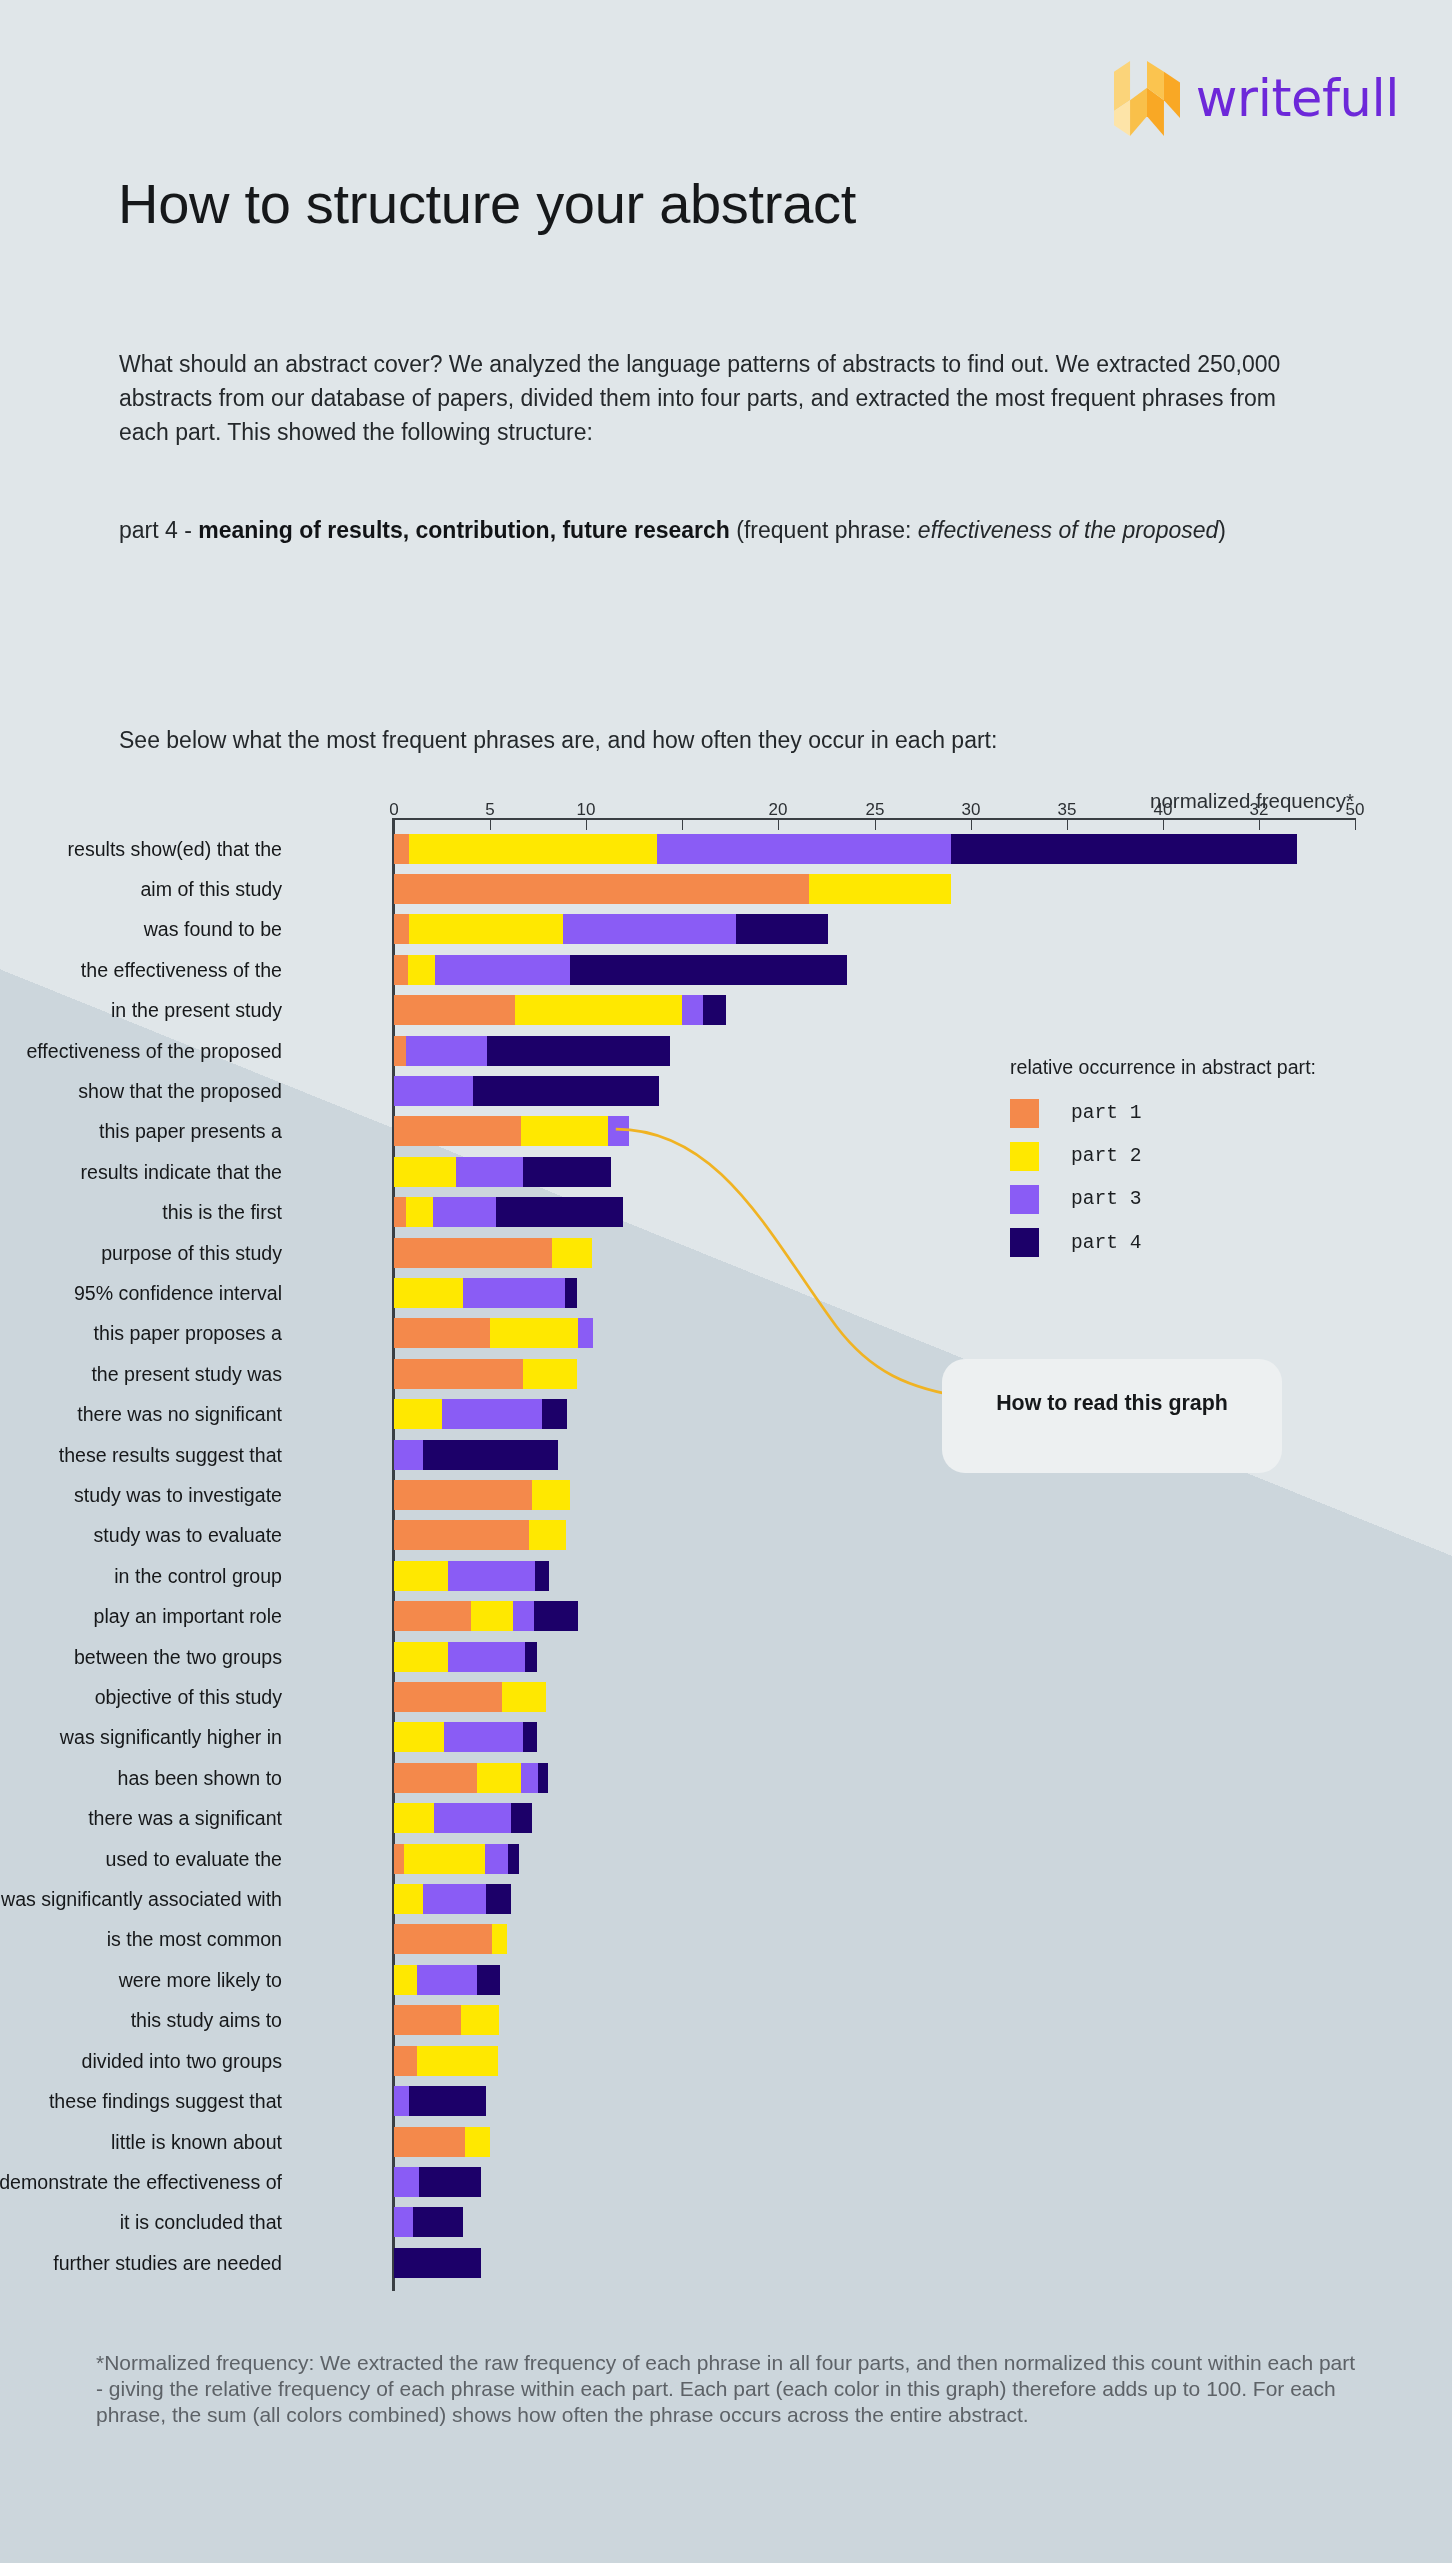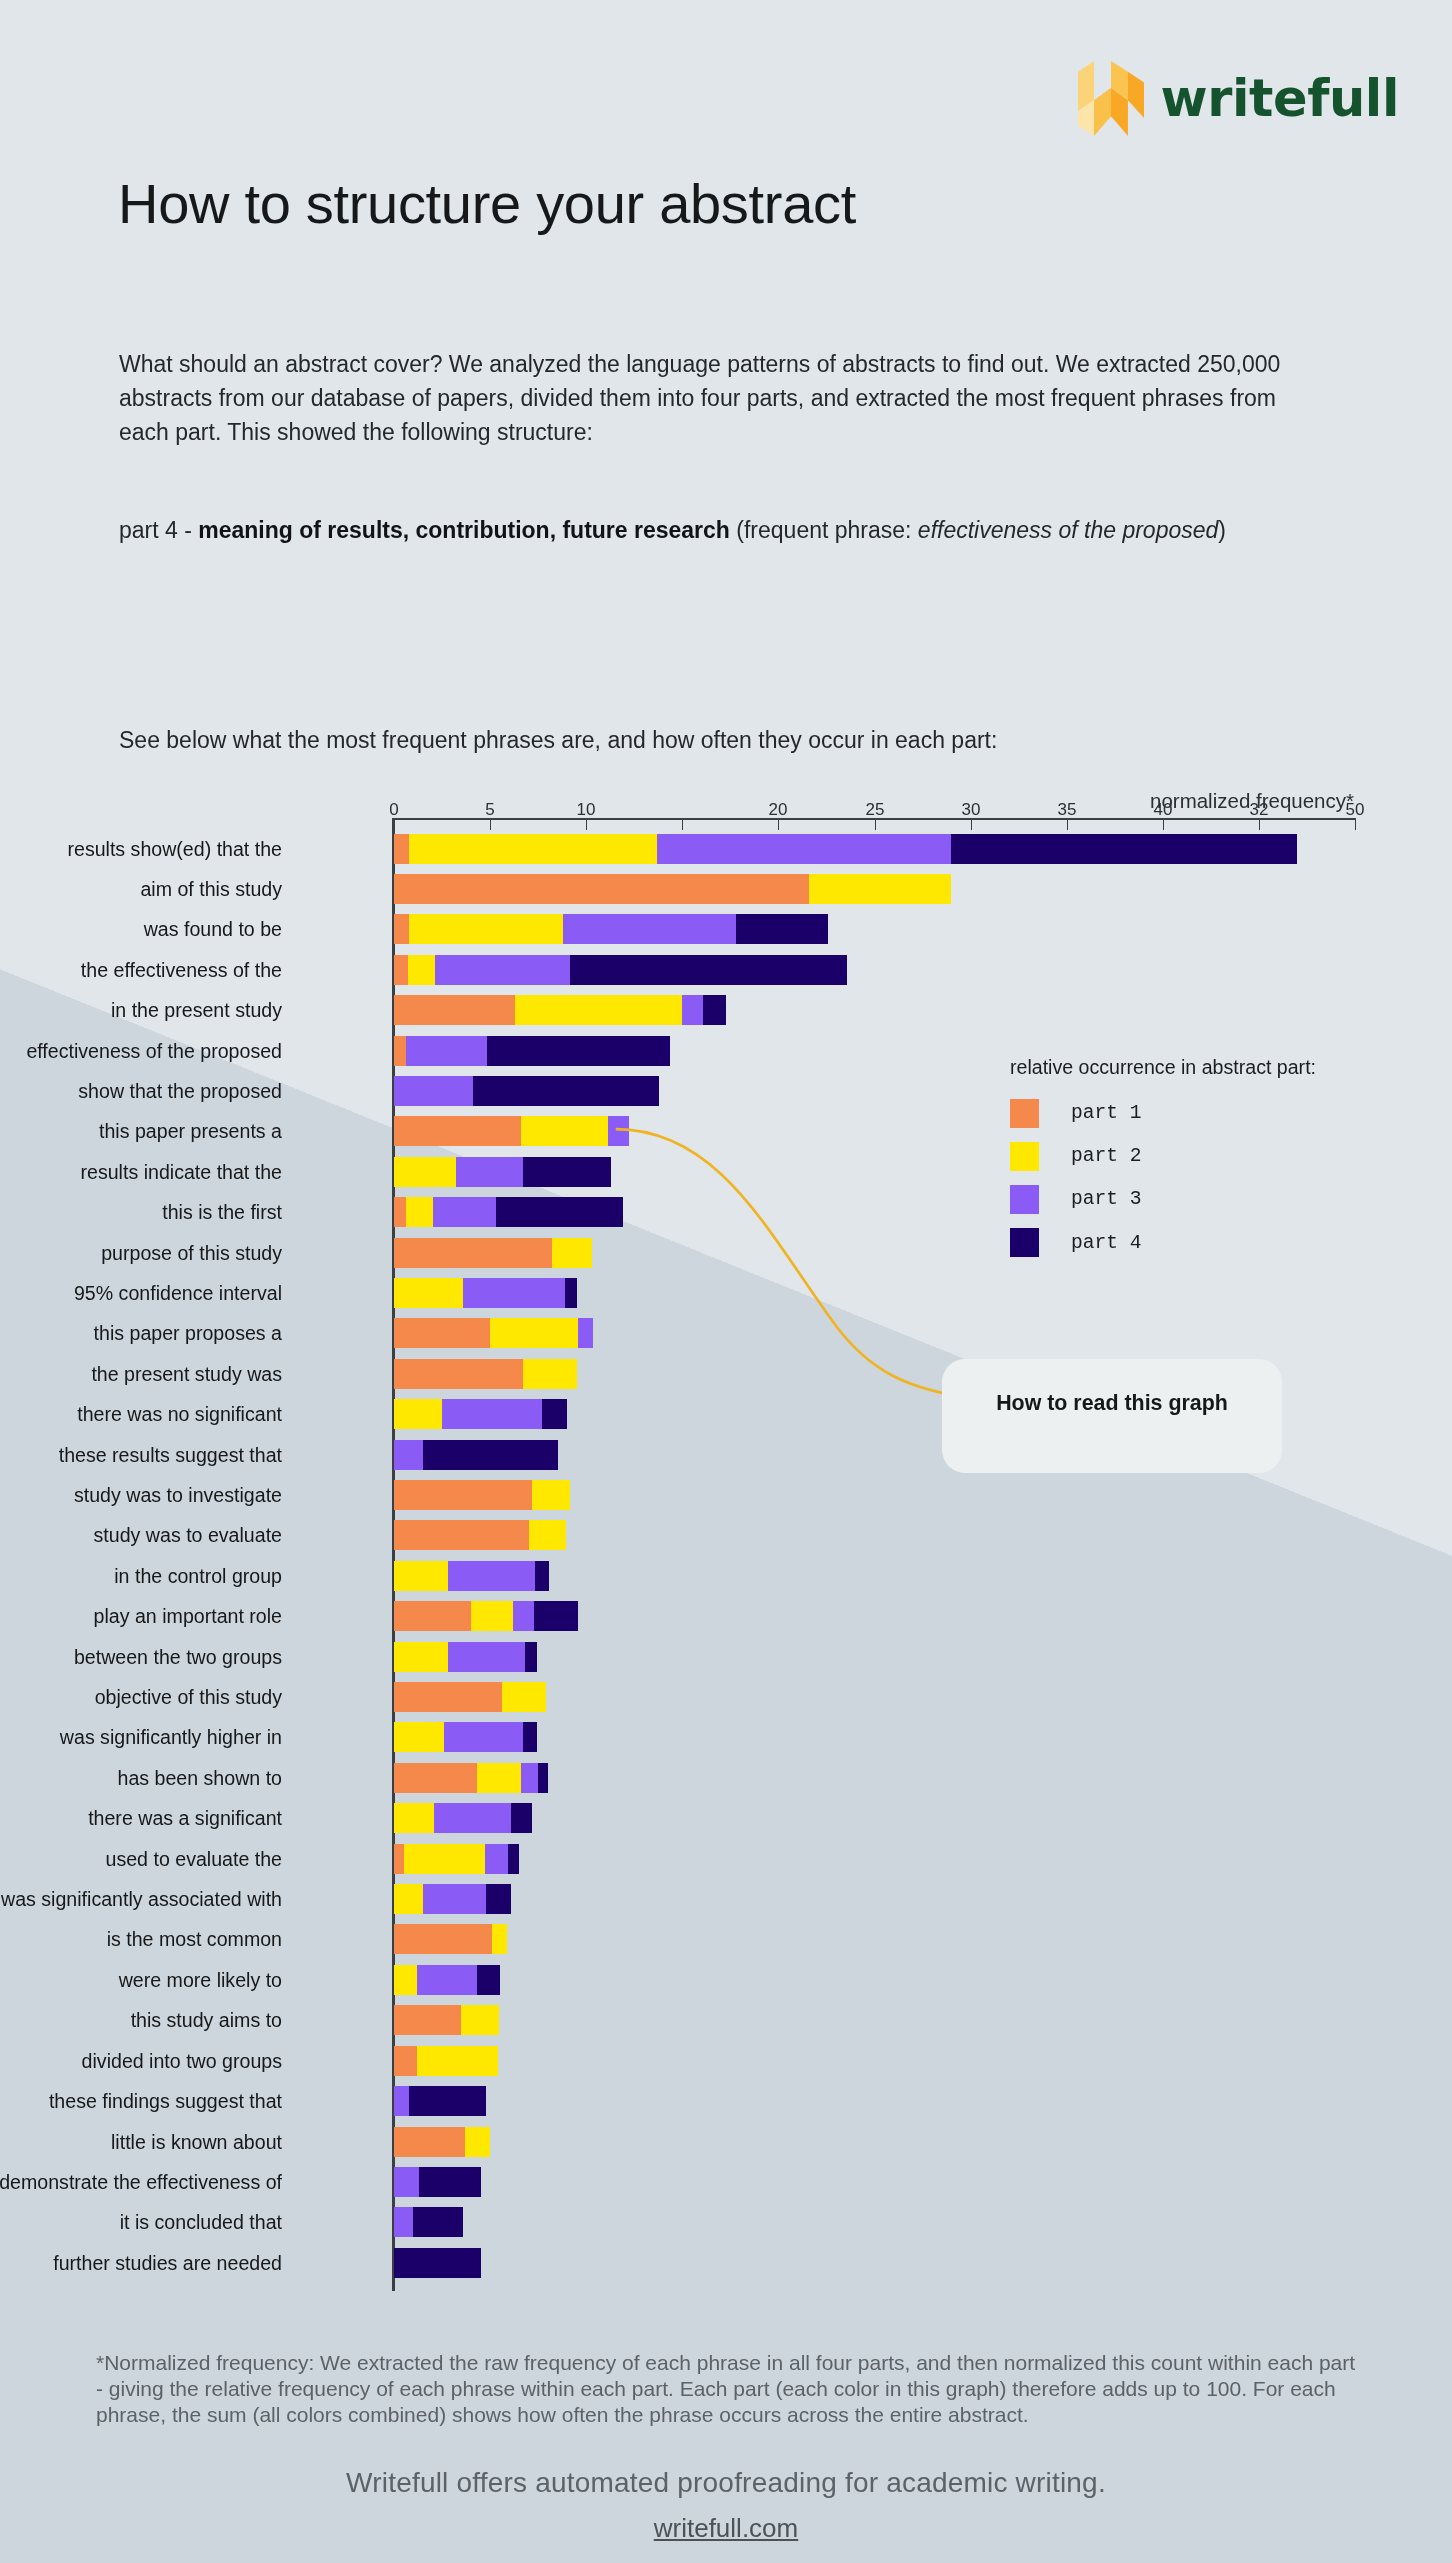--- a/index.html
+++ b/index.html
@@ -23,22 +23,22 @@
   }
   #content { position: absolute; left: 0; top: 0; width: 1452px; height: 2563px; }
 
   
   #logo-wrap {
     position: absolute; right: 53px; top: 61px;
     display: flex; align-items: center; gap: 16px;
   }
   #logo-mark { width: 66px; height: 75px; display: block; }
   #logo-text {
-    font-size: 51px; letter-spacing: -0.4px; color: #14532d;
-    font-family: "DejaVu Sans", sans-serif; font-weight: 700;
+    font-size: 51px; letter-spacing: -0.4px; color: #6d28d9;
+    font-family: "DejaVu Sans", sans-serif; font-weight: 400;
   }
 
   
   #title {
     position: absolute; left: 118px; top: 171px;
     font-size: 56px; font-weight: 300; color: #16181a;
     font-family: "Liberation Sans Narrow", "Liberation Sans", sans-serif;
     letter-spacing: -0.3px;
   }
   .body-copy {
@@ -433,20 +433,16 @@
     <svg id="connector" width="374" height="303" viewBox="0 0 420 340">
       <path d="M 2 28 C 120 28, 176 150, 250 250 C 288 300, 330 320, 400 330" stroke="#F0B323" stroke-width="3" fill="none"></path>
     </svg>
 
     <div id="callout">
       <div id="callout-title">How to read this graph</div>
     </div>
 
     <div id="footnote">*Normalized frequency: We extracted the raw frequency of each phrase in all four parts, and then normalized this count within each part - giving the relative frequency of each phrase within each part. Each part (each color in this graph) therefore adds up to 100. For each phrase, the sum (all colors combined) shows how often the phrase occurs across the entire abstract.</div>
 
-    <div id="footer">
-      <div id="tagline">Writefull offers automated proofreading for academic writing.</div>
-      <a id="weburl" href="#">writefull.com</a>
-    </div>
 
   </div>
 </div>
 
 
 </body></html>

